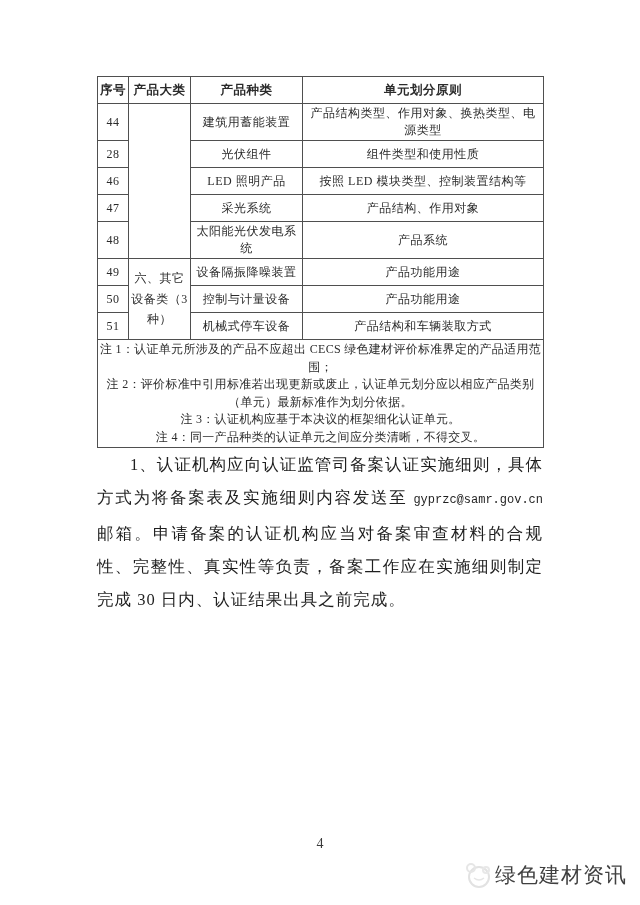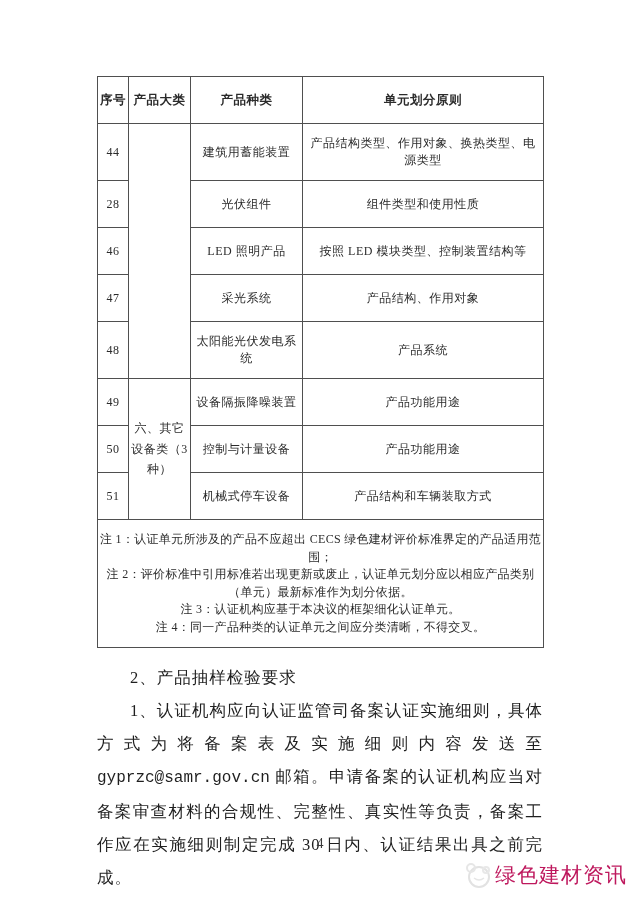--- a/index.html
+++ b/index.html
@@ -9,41 +9,41 @@
     color:#262626;
   }
   .page{position:relative;width:640px;height:905px;background:#fff;overflow:hidden;}
   .content{position:absolute;left:97px;top:76px;width:446px;}
 
   
   table.unit-table{border-collapse:collapse;width:446px;table-layout:fixed;
     font-size:12px;letter-spacing:0.5px;color:#2b2b2b;}
   table.unit-table th,table.unit-table td{
     border:1px solid #4f4f4f;text-align:center;vertical-align:middle;
-    padding:11px 2px;height:24px;overflow:hidden;margin-top:27px;}
+    padding:1px 2px;height:24px;overflow:hidden;margin-top:27px;}
   table.unit-table th{font-weight:bold;font-size:12.5px;}
   td.notes-cell{text-align:left;font-size:12px;line-height:17.5px;
     padding:3px 5px 4px 5px;height:auto;letter-spacing:0.3px;}
   td.cat-cell{line-height:1.7;}
 
   
   .heading,.para{
     margin:0;font-size:16.5px;line-height:33px;letter-spacing:1px;
     text-align:justify;text-indent:2em;color:#1f1f1f;}
   .heading{text-align:left;}
   .first-heading{margin-top:13px;}
   .email{font-family:"Liberation Mono","DejaVu Sans Mono",monospace;
-    font-size:16px;letter-spacing:0;}
+    font-size:12px;letter-spacing:0;}
 
   .page-number{position:absolute;top:836px;left:0;width:640px;
     text-align:center;font-size:14px;color:#3a3a3a;}
 
   
   .watermark{position:absolute;top:861px;right:13px;display:flex;
-    align-items:center;gap:3px;color:#be185d;}
+    align-items:center;gap:3px;color:#404040;}
   .wm-text{font-size:21px;letter-spacing:1px;
     font-family:"Liberation Sans","DejaVu Sans",sans-serif;}
   .wm-logo{width:28px;height:28px;display:inline-block;}
 </style>
 </head>
 <body>
 
 <div class="page">
   <div class="content">
 
@@ -109,21 +109,20 @@
           <td class="notes-cell" colspan="4">
             <div>注 1：认证单元所涉及的产品不应超出 CECS 绿色建材评价标准界定的产品适用范围；</div>
             <div>注 2：评价标准中引用标准若出现更新或废止，认证单元划分应以相应产品类别（单元）最新标准作为划分依据。</div>
             <div>注 3：认证机构应基于本决议的框架细化认证单元。</div>
             <div>注 4：同一产品种类的认证单元之间应分类清晰，不得交叉。</div>
           </td>
         </tr>
       </tbody>
     </table>
 
-    <p class="heading first-heading">2、产品抽样检验要求</p>
 
     <p class="para"><span>1、认证机构应向认证监管司备案认证实施细则，具体方式为将备案表及实施细则内容发送至 </span><span class="email">gyprzc@samr.gov.cn</span><span> 邮箱。申请备案的认证机构应当对备案审查材料的合规性、完整性、真实性等负责，备案工作应在实施细则制定完成 30 日内、认证结果出具之前完成。</span></p>
 
   </div>
 
   <div class="page-number">4</div>
 
   <div class="watermark">
     <span class="wm-logo">
       <svg width="28" height="28" viewBox="0 0 28 28">

